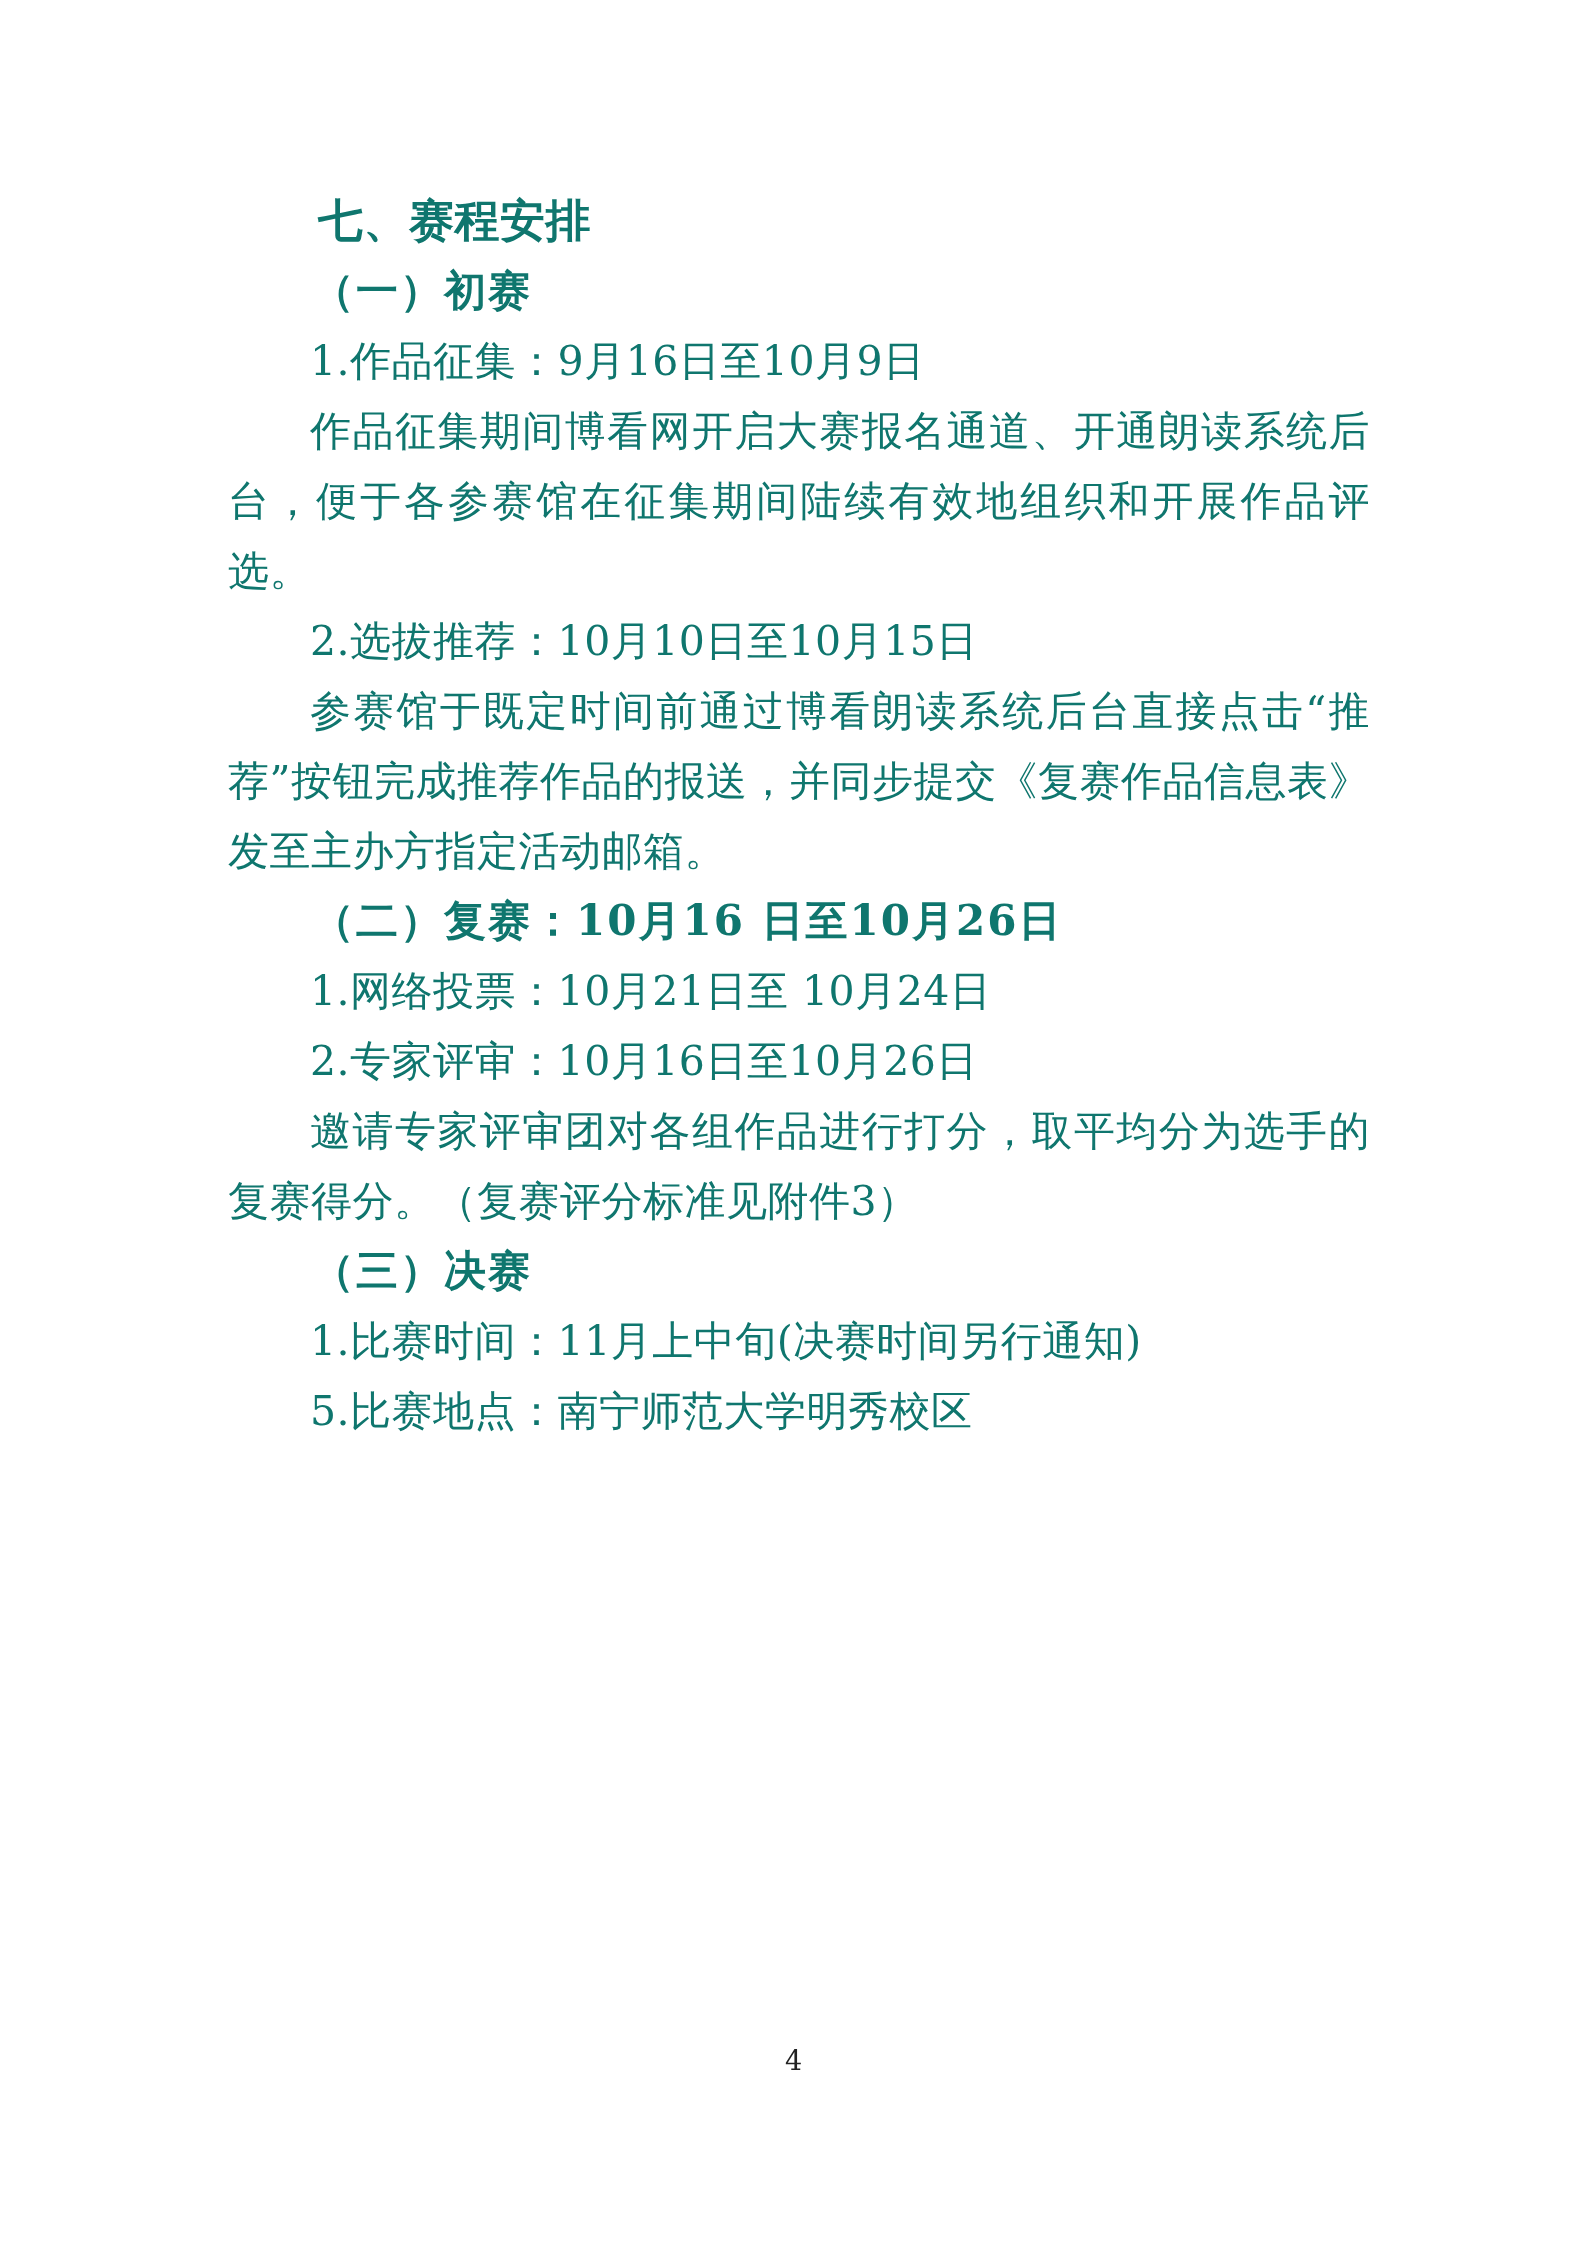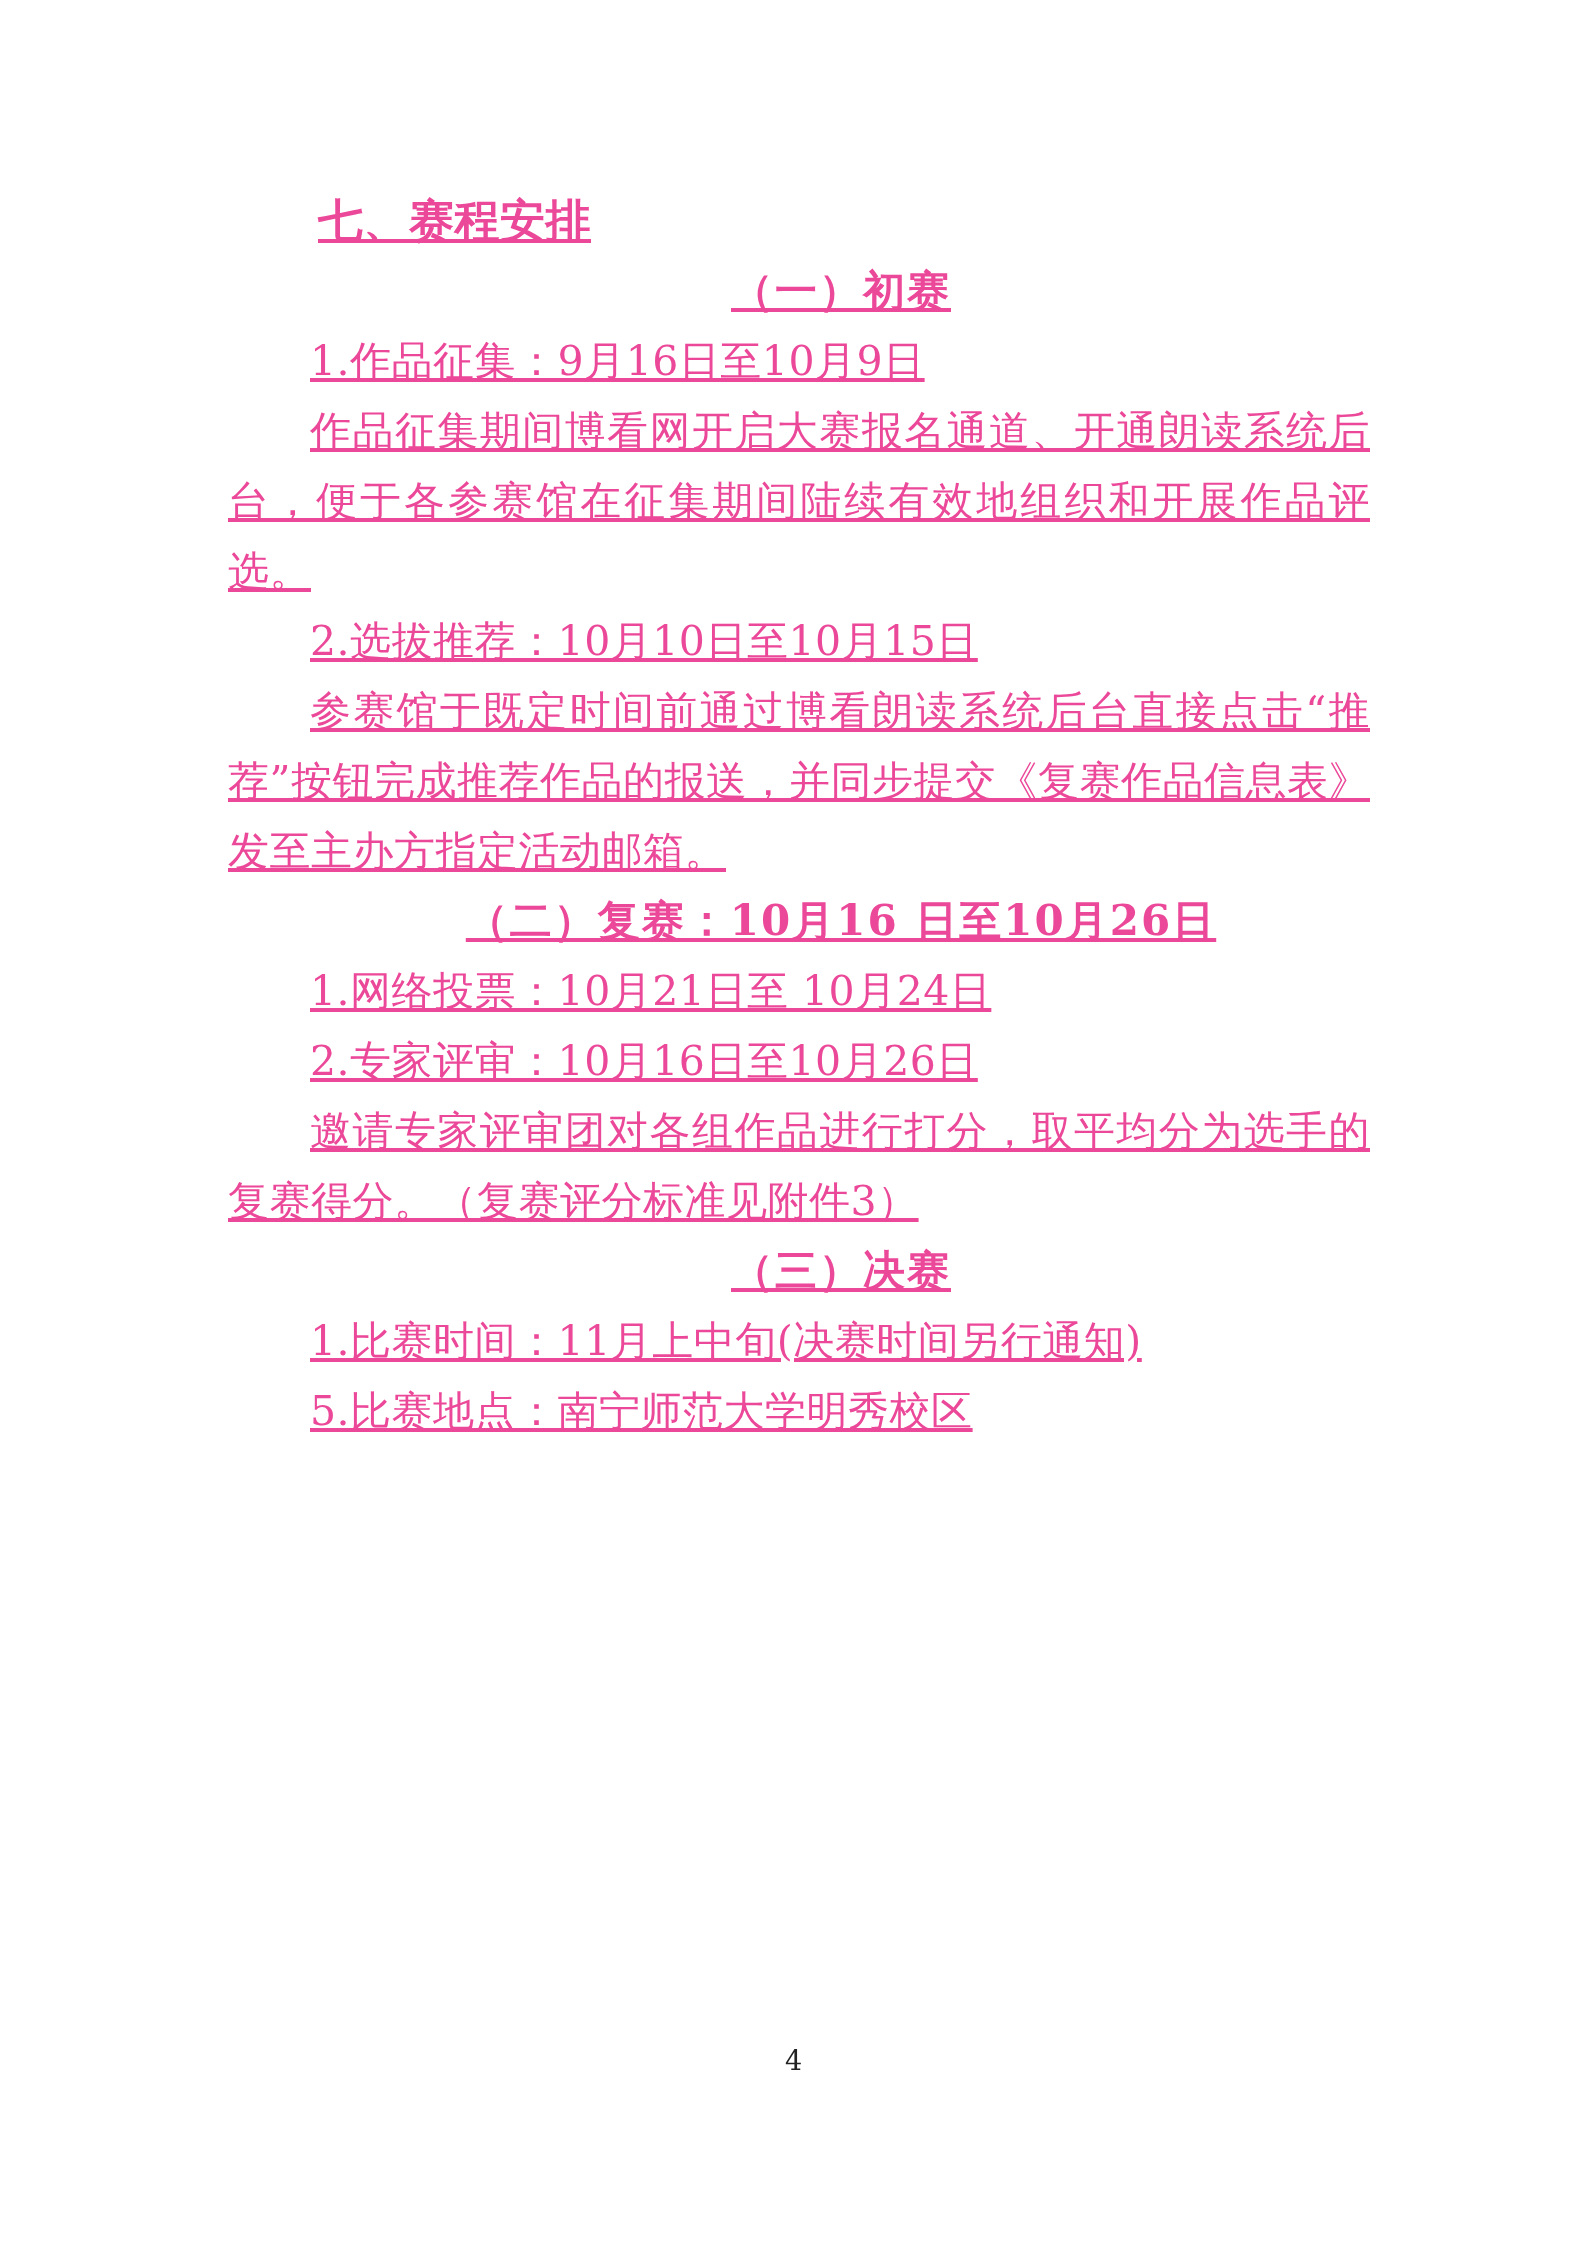--- a/index.html
+++ b/index.html
@@ -20,34 +20,33 @@
     position: absolute;
     left: 228px;
     top: 186px;
     width: 1142px;
   }
   .block {
     font-size: 41px;
     line-height: 70px;
     text-indent: 2em;
     text-align: justify;
-    color: #ec4899;
+    color: #0f766e;
     letter-spacing: 0.5px;
-    text-decoration: underline;
   }
   .block.heading {
     font-family: "DejaVu Sans", "Liberation Sans", sans-serif;
     font-weight: 700;
     font-size: 45px;
     text-align: left;
   }
   .block.subheading {
     font-weight: 700;
     font-size: 42px;
-    text-align: center;
+    text-align: left;
     letter-spacing: 2px;
   }
   .page-number {
     position: absolute;
     left: 0;
     top: 2044px;
     width: 100%;
     text-align: center;
     font-size: 27px;
     line-height: 34px;

